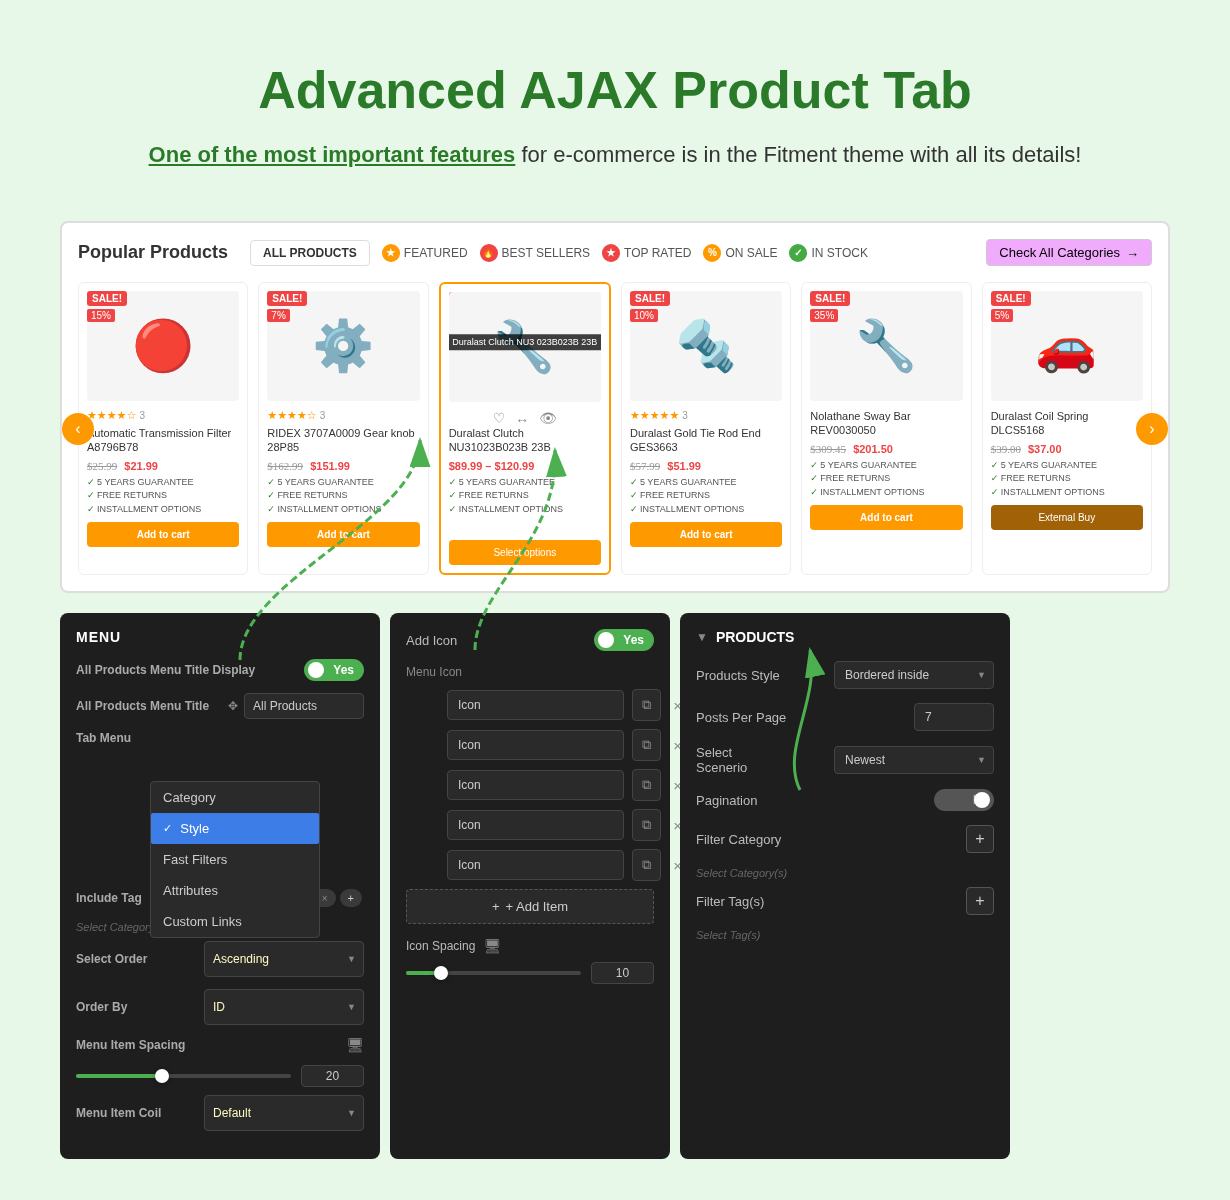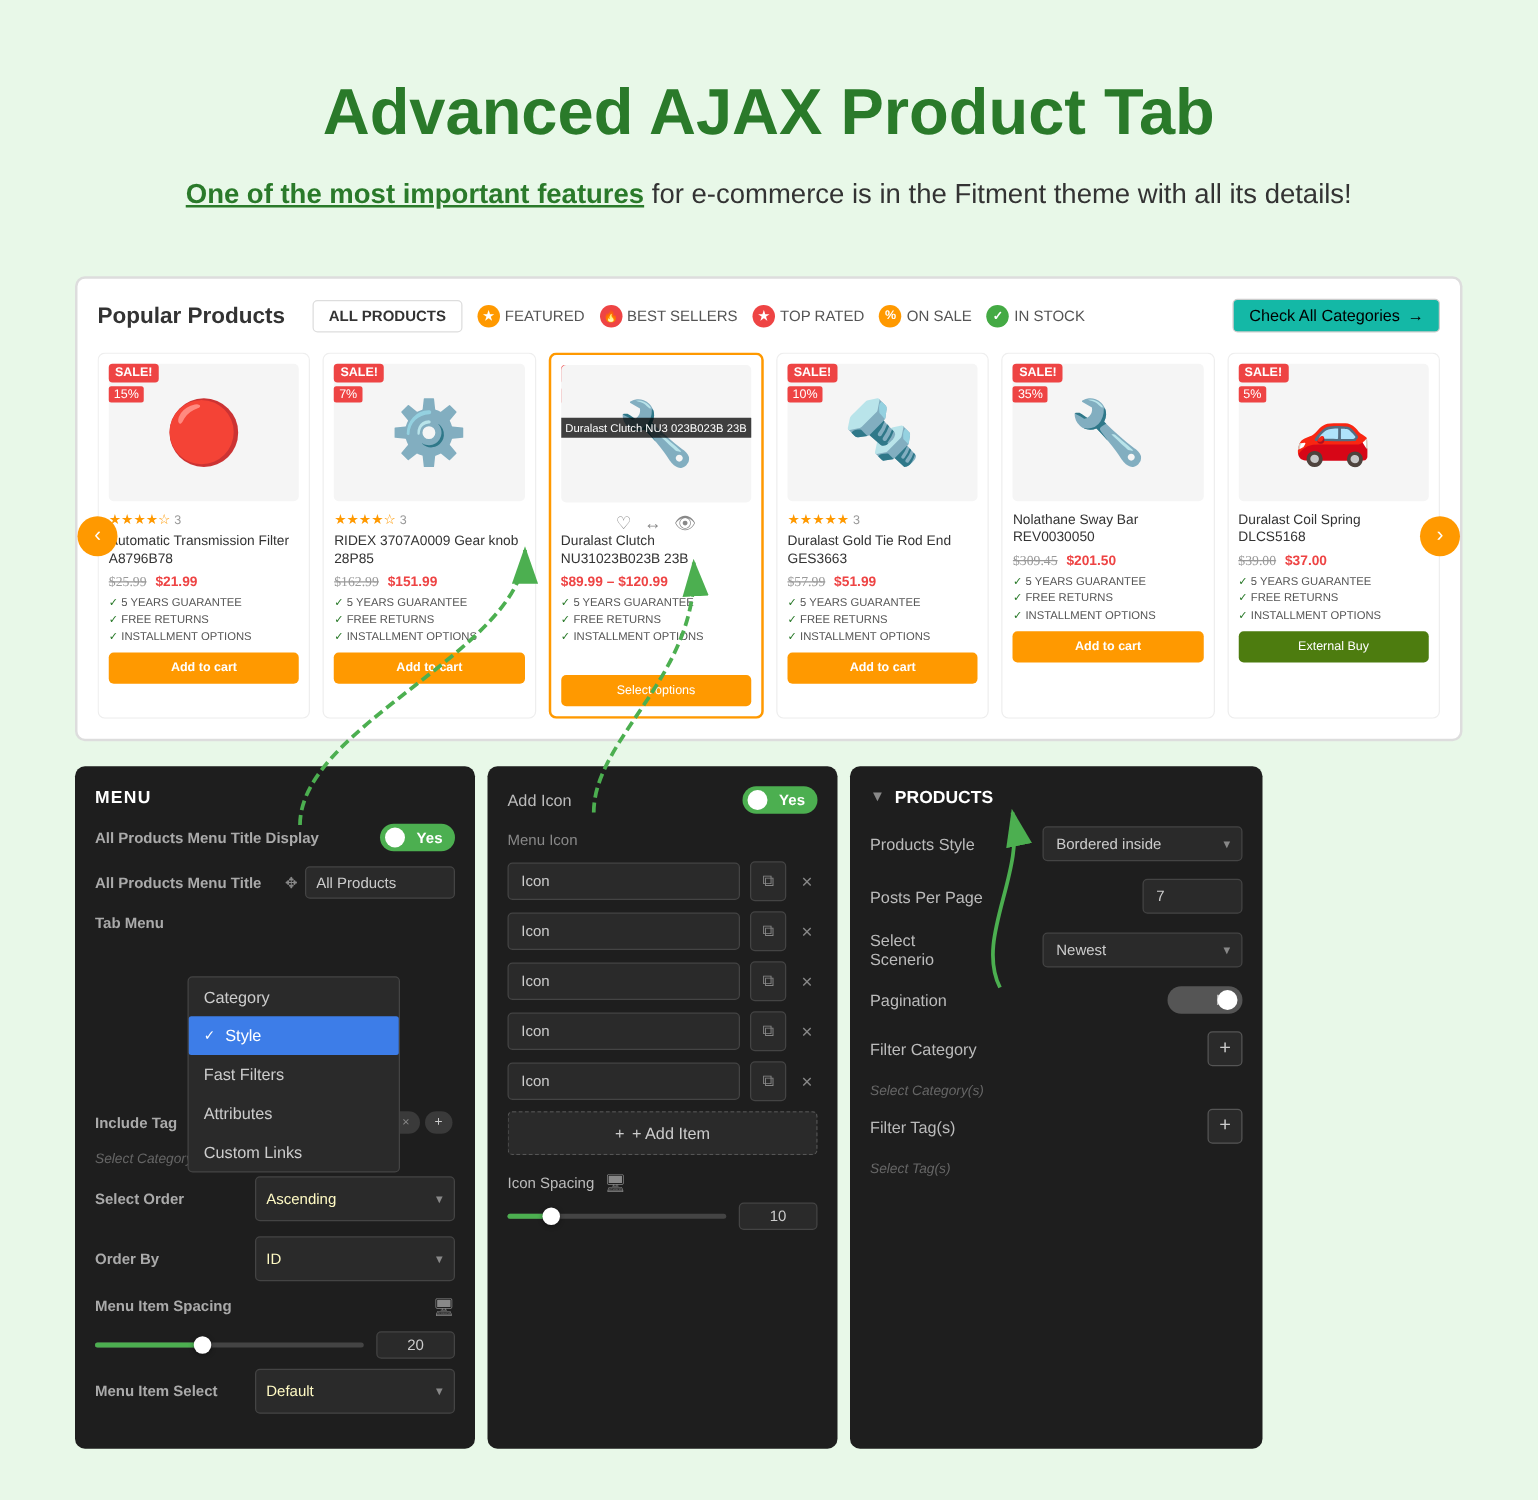--- a/index.html
+++ b/index.html
@@ -89,21 +89,21 @@
       font-weight: bold;
     }
     .icon-orange { background: #f90; }
     .icon-red { background: #e44; }
     .icon-green { background: #4a4; }
     .check-all-btn {
       margin-left: auto;
       padding: 5px 12px;
       border: 1px solid #ccc;
       border-radius: 4px;
-      background: #14b8a6;
+      background: #f0abfc;
       font-size: 13px;
       cursor: pointer;
       display: flex;
       align-items: center;
       gap: 6px;
     }
 
     
     .products-row {
       display: flex;
@@ -213,21 +213,21 @@
       color: white;
       border: none;
       border-radius: 4px;
       font-size: 10px;
       cursor: pointer;
     }
     .external-buy-btn {
       width: 100%;
       margin-top: 6px;
       padding: 7px 4px;
-      background: #4d7c0f;
+      background: #a16207;
       color: white;
       border: none;
       border-radius: 4px;
       font-size: 10px;
       cursor: pointer;
     }
     .card-actions {
       display: flex;
       justify-content: center;
       gap: 10px;
@@ -493,20 +493,21 @@
       font-size: 12px;
       color: #888;
       margin-bottom: 10px;
     }
 
     .icon-input-row {
       display: flex;
       align-items: center;
       gap: 8px;
       margin-bottom: 8px;
+      margin-left: 41px;
     }
     .icon-input-field {
       flex: 1;
       background: #2a2a2a;
       border: 1px solid #444;
       border-radius: 4px;
       color: #ccc;
       padding: 7px 10px;
       font-size: 12px;
     }
@@ -905,21 +906,21 @@
       <div class="slider-row">
         <div class="slider-track">
           <div class="slider-fill" style="width:40%"></div>
           <div class="slider-thumb" style="left:40%"></div>
         </div>
         <div class="slider-value">20</div>
       </div>
     </div>
 
     <div class="panel-row">
-      <span class="panel-row-label">Menu Item Select</span>
+      <span class="panel-row-label">Menu Item Coil</span>
       <div class="panel-select-wrap">
         <select class="panel-select">
           <option>Default</option>
         </select>
       </div>
     </div>
   </div>
 
   <div class="mid-panel">
     <div class="add-icon-row">

